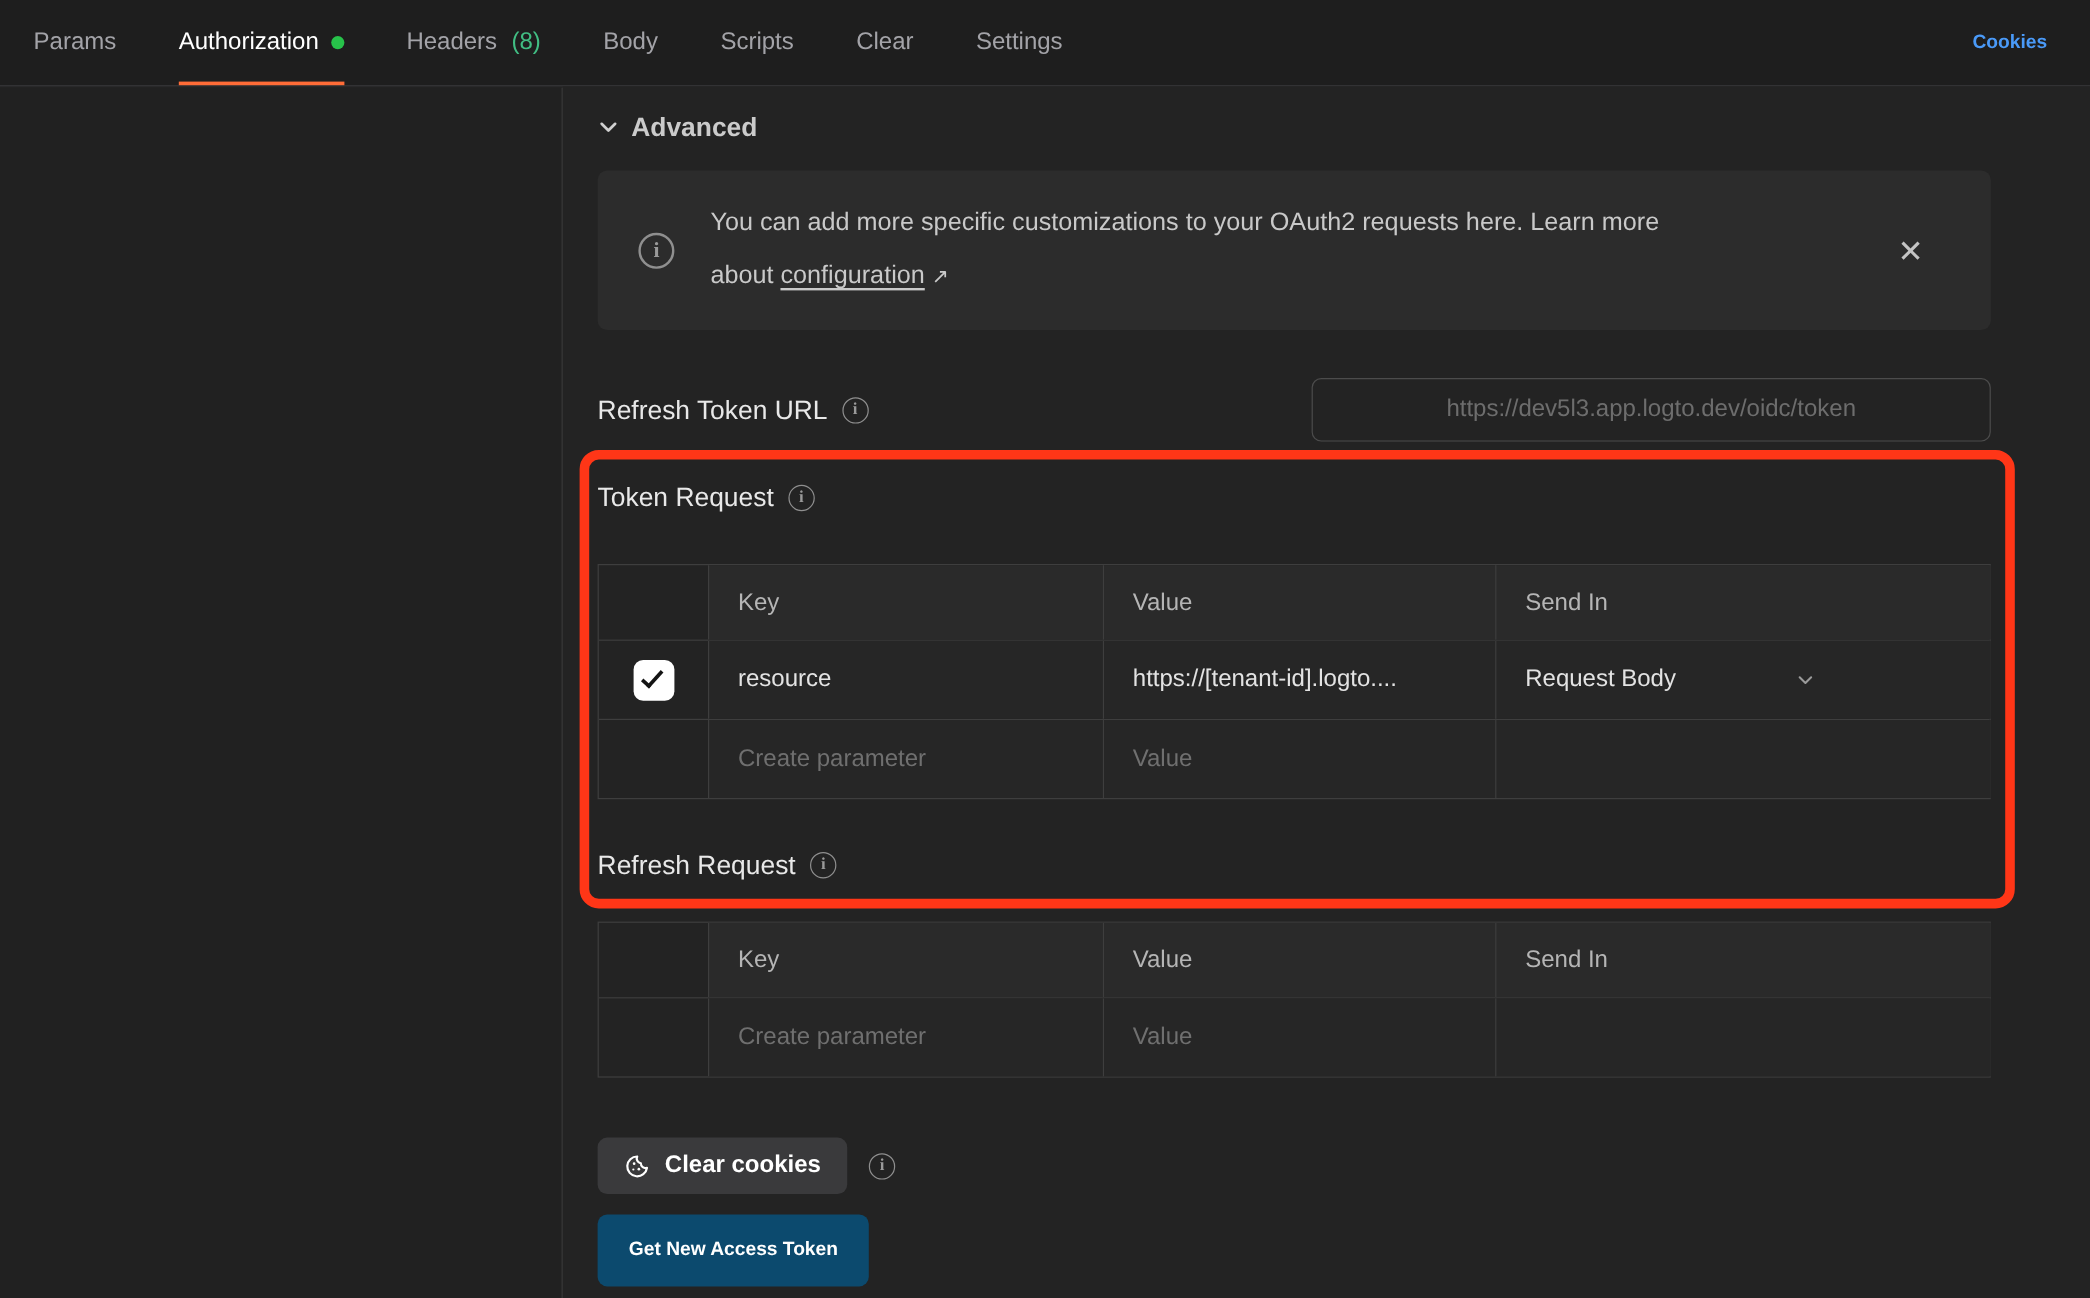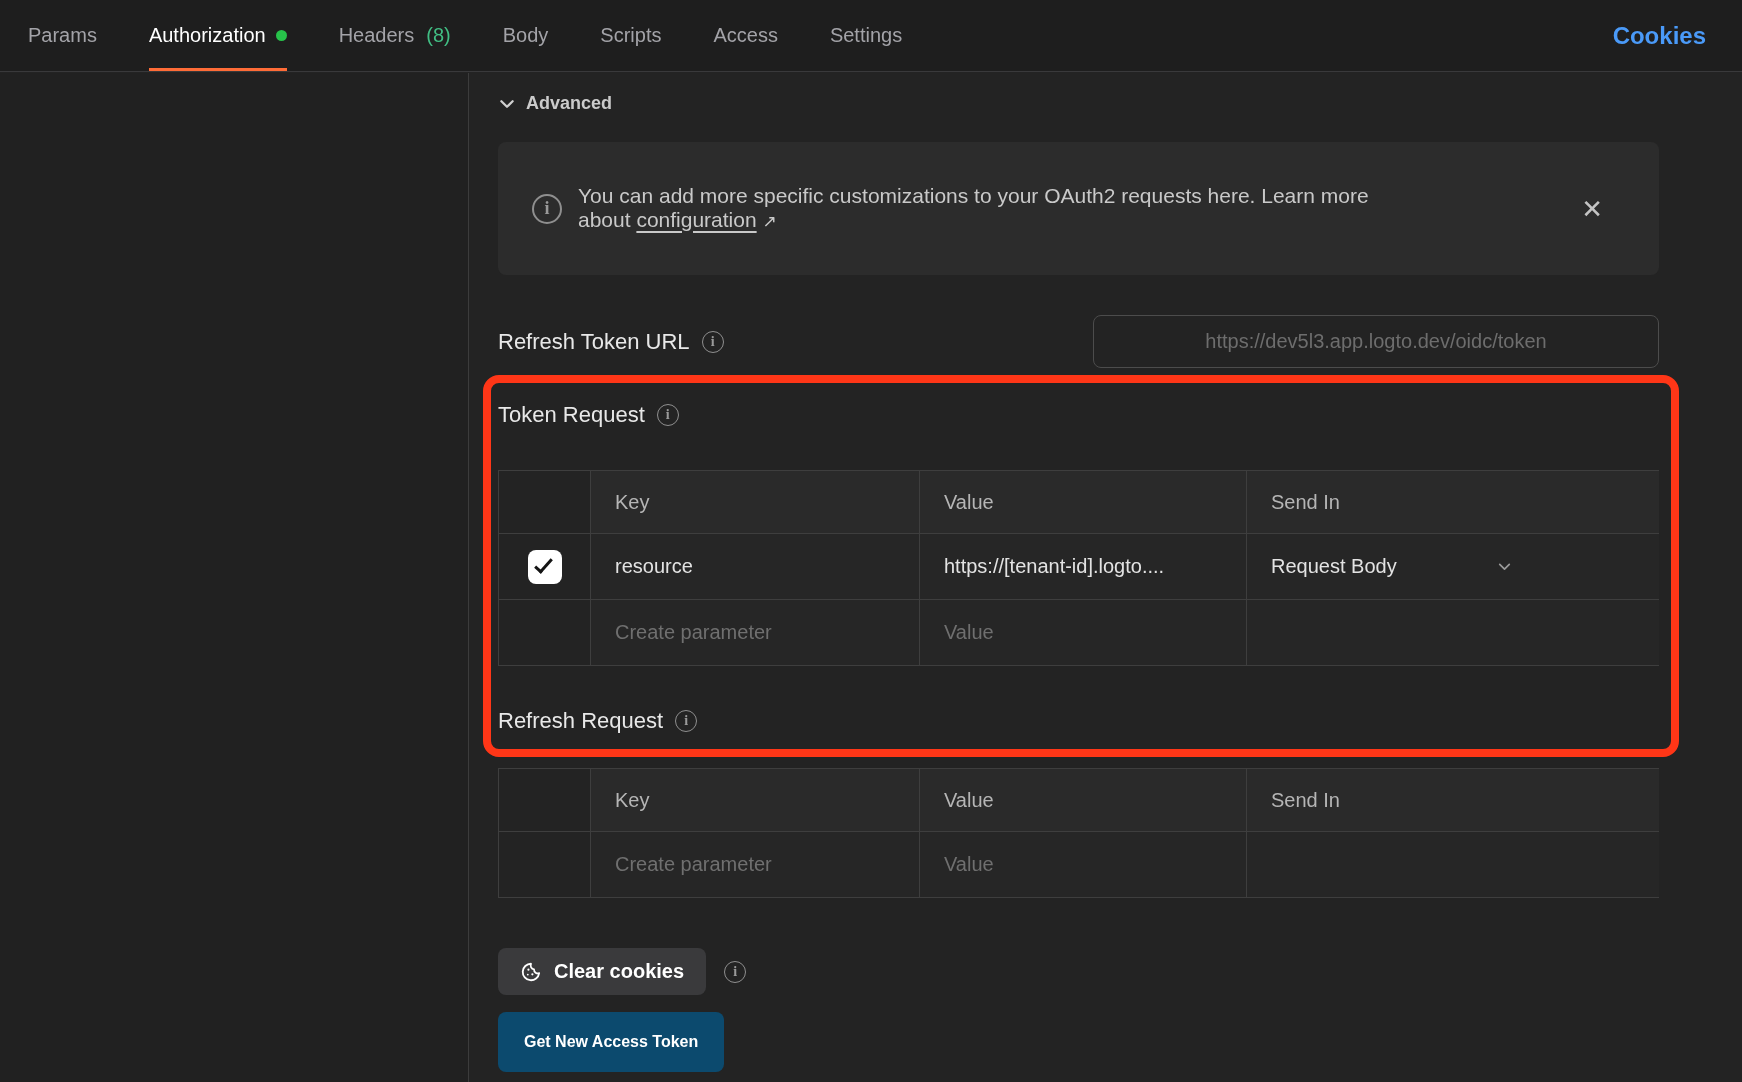--- a/index.html
+++ b/index.html
@@ -8,35 +8,35 @@
 
   
   .tabbar { position:absolute; top:0; left:0; width:100%; height:72px; background:#1e1e1e;
             border-bottom:1px solid #39393b; display:flex; align-items:stretch; padding-left:28px; }
   .tab { display:flex; align-items:center; gap:10px; padding:3px 0 0 0; margin-right:52px;
          border-bottom:3px solid transparent; color:#a3a3a8; font-size:20px; cursor:pointer; white-space:nowrap; }
   .tab.active { color:#ffffff; border-bottom-color:#ff6c37; font-weight:500;text-align:right; }
   .tab .count { color:#41bd83; margin-left:2px; }
   .dot { width:11px; height:11px; border-radius:50%; background:#27c24a; display:inline-block; }
   .cookies { margin-left:auto; margin-right:36px; display:flex; align-items:center;
-             color:#4a9af8; font-size:24px; font-weight:600; cursor:pointer; }
+             color:#4a9af8; font-size:16px; font-weight:600; cursor:pointer; }
 
   
   .left-panel { position:absolute; top:73px; left:0; width:468px; bottom:0; background:#212121; }
   .v-divider  { position:absolute; top:73px; left:468px; width:1px; bottom:0; background:#3c3c3c; }
   .content { position:absolute; top:72px; left:469px; right:0; bottom:0; background:#232323; }
 
   
   .advanced-header { position:absolute; left:29px; top:21px; display:flex; align-items:center; gap:10px;
-                     color:#cbcbcb; font-size:18px; font-weight:700; cursor:pointer; }
+                     color:#cbcbcb; font-size:22px; font-weight:700; cursor:pointer; }
 
   
   .banner { position:absolute; left:29px; top:70px; width:1161px; height:133px; background:#2c2c2c;
             border-radius:8px; display:flex; align-items:center; padding:0 56px 0 34px; }
-  .banner-text { color:#c9c9c9; font-size:21px; line-height:24px; max-width:836px; margin-left:16px; }
+  .banner-text { color:#c9c9c9; font-size:21px; line-height:44px; max-width:836px; margin-left:30px; }
   .banner-text a { color:#c9c9c9; text-decoration:underline; text-underline-offset:4px; cursor:pointer; }
   .banner-close { margin-left:auto; color:#c4c4c4; font-size:26px; font-weight:300; cursor:pointer; line-height:1; }
 
   
   .info-icon { display:inline-flex; align-items:center; justify-content:center; flex:0 0 auto;
                width:22px; height:22px; border:1.5px solid #8f8f8f; border-radius:50%;
                color:#9a9a9a; font-size:14px; font-style:normal; font-weight:600; font-family:"Liberation Serif",serif; }
   .info-icon.lg { width:30px; height:30px; font-size:18px; border-width:2px; }
 
   
@@ -107,21 +107,21 @@
       <span>Headers</span>
       <span class="count">(8)</span>
     </div>
     <div class="tab">
       <span>Body</span>
     </div>
     <div class="tab">
       <span>Scripts</span>
     </div>
     <div class="tab">
-      <span>Access</span>
+      <span>Clear</span>
     </div>
     <div class="tab">
       <span>Settings</span>
     </div>
     <div class="cookies">Cookies</div>
   </header>
 
   <div class="left-panel"></div>
   <div class="v-divider"></div>
 

